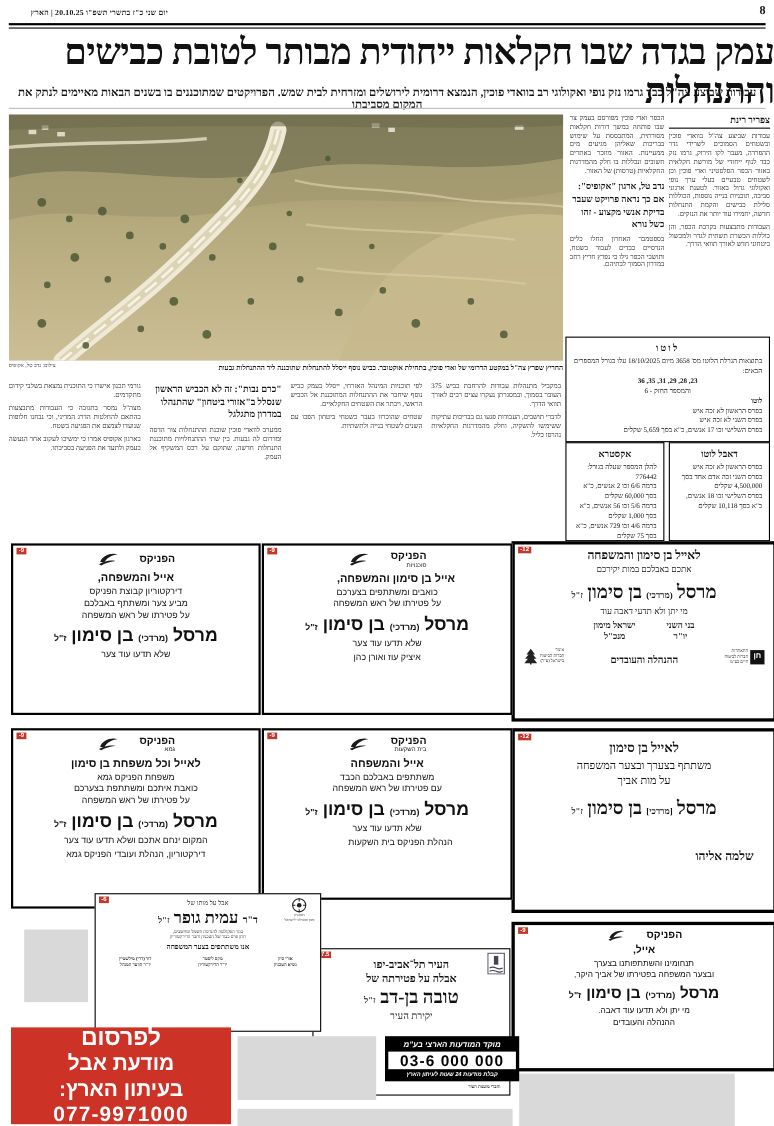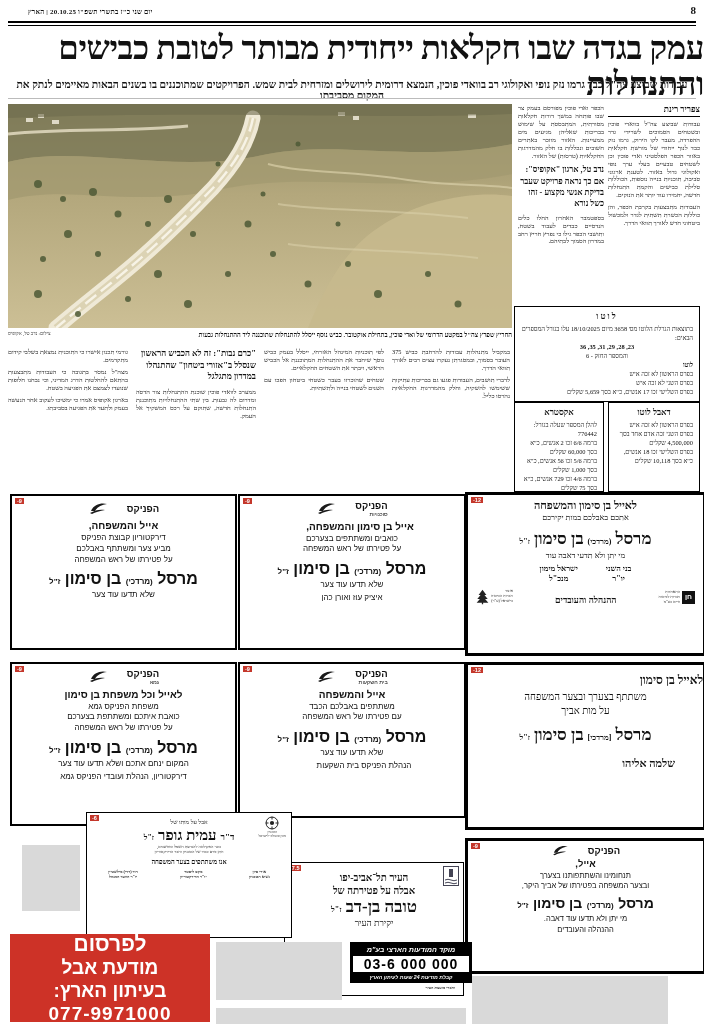--- a/index.html
+++ b/index.html
@@ -287,30 +287,30 @@
       <span class="nm-big">מרסל</span>
       <span class="nm-sm">(מרדכי)</span>
       <span class="nm-big">בן סימון</span>
       <span class="nm-sm">ז"ל</span>
     </div>
     <div class="obit-after">שלא תדעו עוד צער</div>
   </div>
 
   <div class="notice bd3 serifname" style="left:465px;top:662px;width:235px;height:162px;">
     <span class="tag">-12</span>
-    <div class="obit-to" style="font-size:12px;margin-top:8px;text-align:right;">לאייל בן סימון</div>
+    <div class="obit-to" style="font-size:12px;margin-top:8px;">לאייל בן סימון</div>
     <div class="obit-lines pre" style="font-size:10px;">משתתף בצערך ובצער המשפחה
 על מות אביך</div>
     <div class="obit-name" style="margin-top:8px;">
       <span class="nm-big">מרסל</span>
       <span class="nm-sm">[מרדכי]</span>
       <span class="nm-big">בן סימון</span>
       <span class="nm-sm">ז"ל</span>
     </div>
-    <div class="obit-sig" style="text-align:right;padding-right:28px;font-size:11px;margin-top:12px;">שלמה אליהו</div>
+    <div class="obit-sig" style="text-align:right;padding-right:18px;font-size:11px;margin-top:28px;">שלמה אליהו</div>
   </div>
 
   <div class="notice bd2 sans" style="left:238px;top:662px;width:224px;height:152px;">
     <span class="tag">-9</span>
     <div class="phx">
       <svg width="20" height="15" viewBox="0 0 40 30">
         <path d="M6,20 C10,8 26,2 38,6 C27,7 18,12 14,20 Z" fill="#1a1a1a"></path>
         <path d="M4,24 C14,18 24,16 34,18 C24,20 14,22 8,26 Z" fill="#1a1a1a"></path>
       </svg>
       <div style="text-align:right;direction:rtl;">

